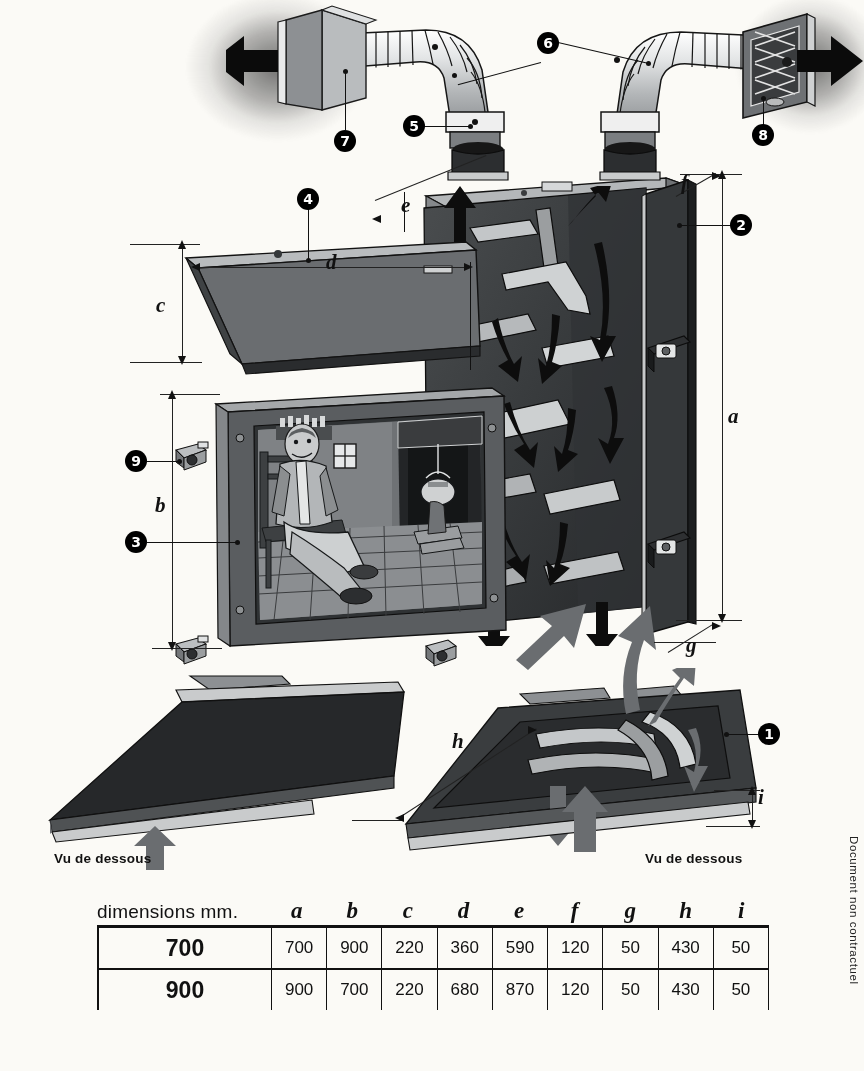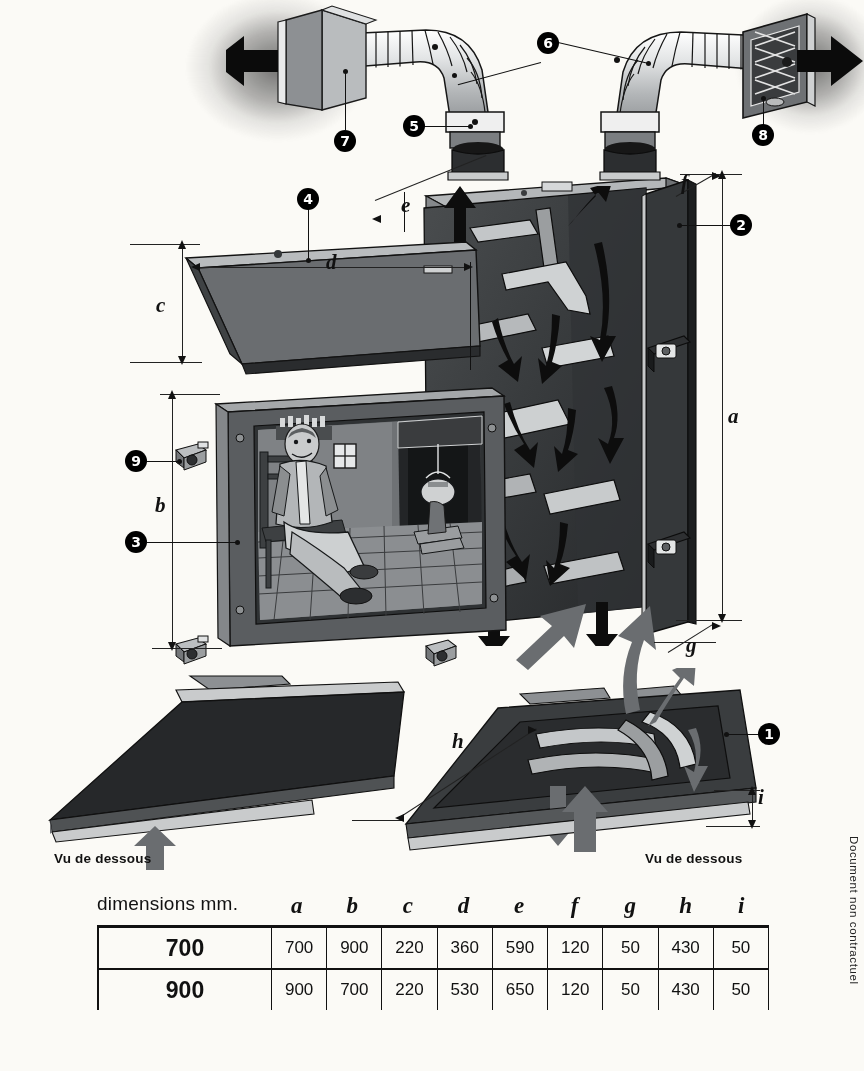--- a/index.html
+++ b/index.html
@@ -42,21 +42,21 @@
 
   
   .smudge{
     position:absolute;border-radius:50%;
     background:radial-gradient(closest-side,rgba(60,60,60,.72),rgba(90,90,90,.45) 48%,rgba(130,130,130,.18) 75%,rgba(255,255,255,0) 100%);
     filter:blur(1.2px);z-index:2;
   }
 
   
   #dimtable{position:absolute;left:97px;top:893px;width:672px;z-index:45;}
-  #dimtable .hdr{display:flex;height:32px;}
+  #dimtable .hdr{display:flex;align-items:flex-end;height:32px;}
   #dimtable .hdr .lbl{
     width:172px;font-size:19px;color:#111;letter-spacing:.2px;
     font-family:"Liberation Sans",sans-serif;padding-bottom:2px;
   }
   #dimtable .hdr .col{
     flex:1;text-align:center;font-family:"Liberation Serif",serif;
     font-weight:bold;font-style:italic;font-size:23px;color:#111;padding-bottom:1px;
   }
   #dimtable .rule{height:3px;background:#111;}
   #dimtable .rule.thin{height:2px;}
@@ -562,22 +562,22 @@
       <div class="cell">50</div>
       <div class="cell">430</div>
       <div class="cell">50</div>
     </div>
     <div class="rule thin"></div>
     <div class="row">
       <div class="name">900</div>
       <div class="cell">900</div>
       <div class="cell">700</div>
       <div class="cell">220</div>
-      <div class="cell">530</div>
-      <div class="cell">650</div>
+      <div class="cell">680</div>
+      <div class="cell">870</div>
       <div class="cell">120</div>
       <div class="cell">50</div>
       <div class="cell">430</div>
       <div class="cell">50</div>
     </div>
     <div class="rule" style="height:0;"></div>
   </div>
 
 </div>
 

